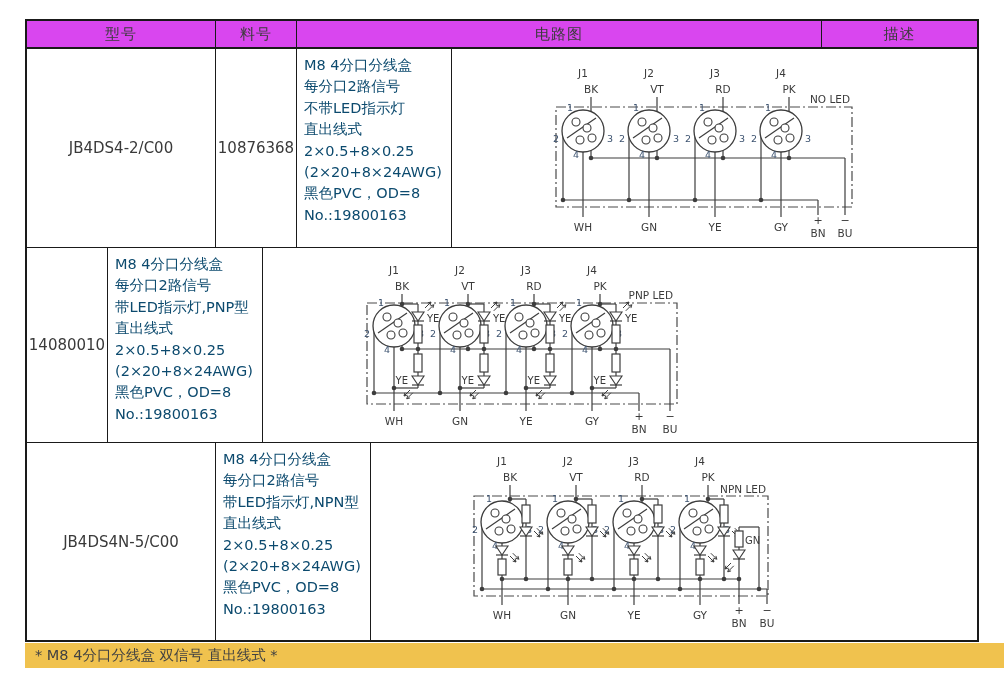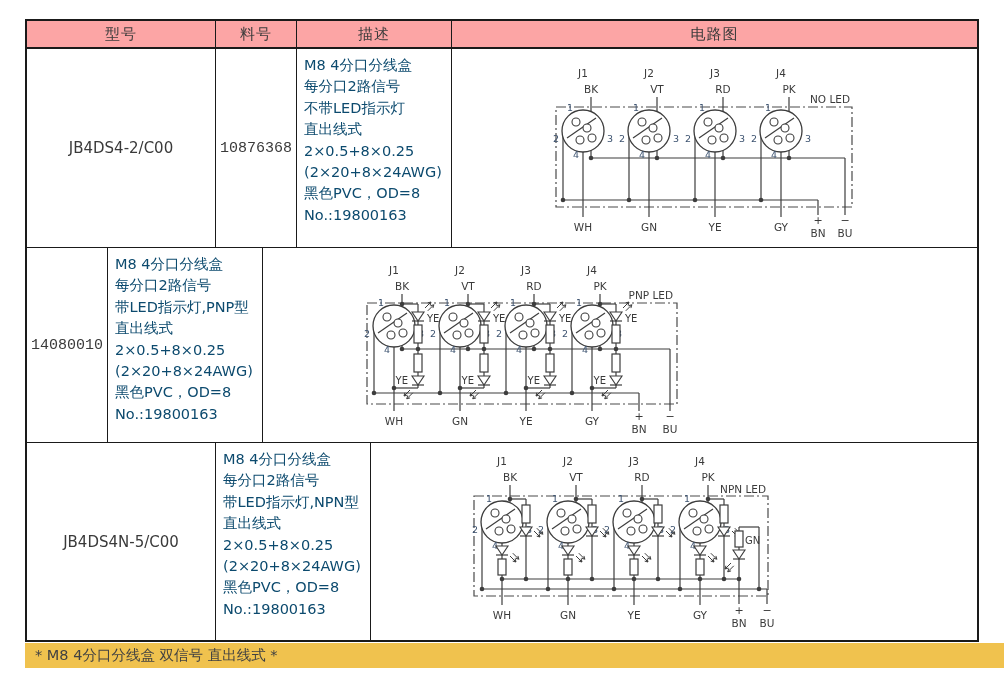--- a/index.html
+++ b/index.html
@@ -11,25 +11,25 @@
   .table{
     position:absolute;left:25px;top:19px;width:954px;
     border:2px solid #1a1a1a;box-sizing:border-box;background:#fff;
   }
   .tr{display:flex;border-bottom:1px solid #1a1a1a;}
   .tr.head{border-bottom:2px solid #1a1a1a;}
   .tr:last-child{border-bottom:none;}
   .th,.td{box-sizing:border-box;border-right:1px solid #1a1a1a;overflow:hidden;}
   .th:last-child,.td:last-child{border-right:none;}
   .c1{width:189px;flex:0 0 189px;}
-  .c2{width:81px;flex:0 0 81px;font-family:Liberation Mono, monospace;}
+  .c2{width:81px;flex:0 0 81px;}
   .c3{width:155px;flex:0 0 155px;}
   .c4{flex:1 1 auto;}
   .th{
-    background:#fca5a5;height:26px;display:flex;align-items:center;justify-content:center;
+    background:#d946ef;height:26px;display:flex;align-items:center;justify-content:center;
     font-size:15px;font-weight:500;color:#3b3b3b;letter-spacing:1px;
   }
   .row1{height:198px;}
   .row2{height:194px;}
   .row3{height:197px;}
   .td.center{display:flex;align-items:center;justify-content:center;font-size:15px;}
   .td .desc{padding:6px 3px 0 7px;font-size:14.5px;line-height:21.4px;color:#0c4a6e;}
   .td.diagram{padding:0;}
   .td.diagram svg{display:block;}
   svg text{font-family:"DejaVu Sans","Liberation Sans",sans-serif;}
@@ -39,22 +39,22 @@
     font-size:14.5px;color:#424242;
   }
 </style>
 </head>
 <body>
 
 <div class="table">
   <div class="tr head">
     <div class="th c1">型号</div>
     <div class="th c2">料号</div>
+    <div class="th c4">电路图</div>
     <div class="th c3">描述</div>
-    <div class="th c4">电路图</div>
   </div>
 
   <div class="tr row1">
     <div class="td c1 center">JB4DS4-2/C00</div>
     <div class="td c2 center">10876368</div>
     <div class="td c3">
         <div class="desc">
           <div>M8 4分口分线盒</div>
           <div>每分口2路信号</div>
           <div>不带LED指示灯</div>

